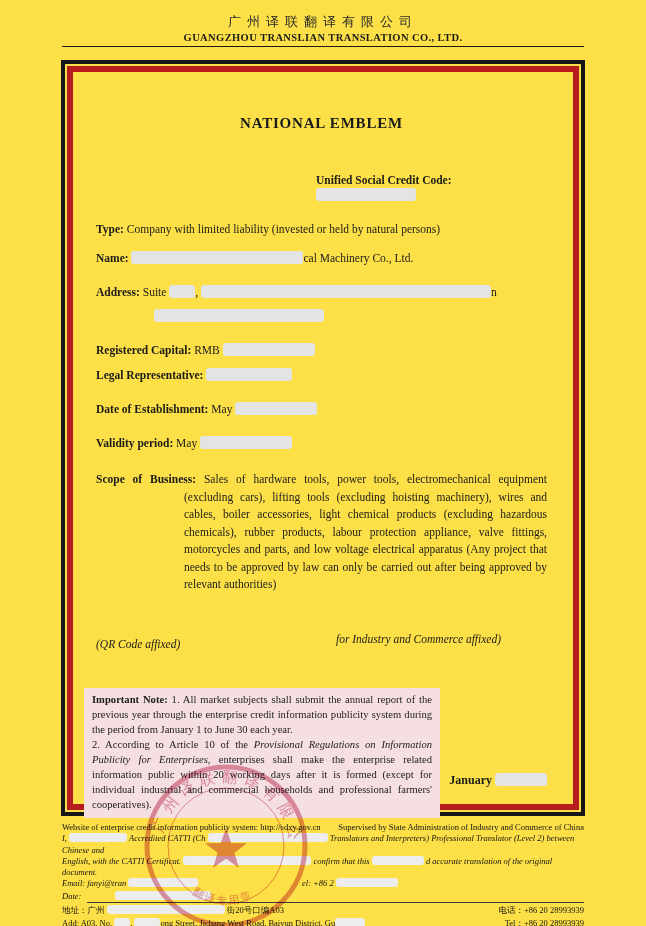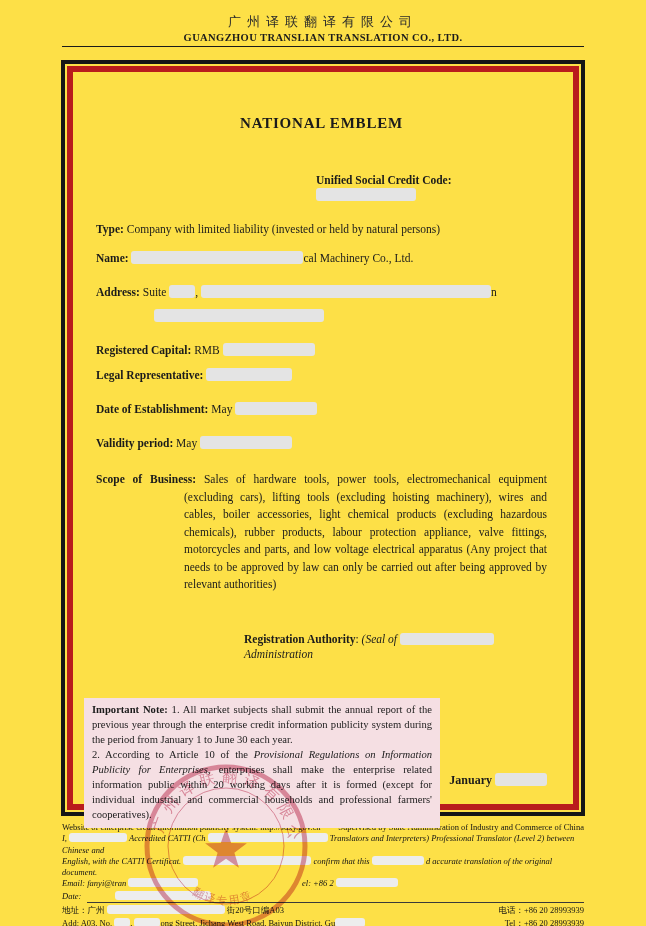--- a/index.html
+++ b/index.html
@@ -134,24 +134,23 @@
         <span>May</span>
         <span class="rb" style="width:92px"></span>
       </div>
 
       <div class="scope">
         <b>Scope of Business:</b>
         <span>Sales of hardware tools, power tools, electromechanical equipment (excluding cars), lifting tools (excluding hoisting machinery), wires and cables, boiler accessories, light chemical products (excluding hazardous chemicals), rubber products, labour protection appliance, valve fittings, motorcycles and parts, and low voltage electrical apparatus (Any project that needs to be approved by law can only be carried out after being approved by relevant authorities)</span>
       </div>
 
       <div class="regauth">
-        <div class="regauth-l1">
-          <b>Registration Authority</b><span>: </span><span class="ital">(Seal of</span>
-          <span class="rb" style="width:94px;height:12px"></span>
-          <span class="ital">Administration</span>
+        <div class="regauth-row2">
+          <span class="qr-note">(QR Code affixed)</span>
+          <span class="regauth-l2">for Industry and Commerce affixed)</span>
         </div>
       </div>
 
       <div class="note-box">
         <div>
           <b>Important Note:</b>
           <span>1. All market subjects shall submit the annual report of the previous year through the enterprise credit information publicity system during the period from January 1 to June 30 each year.</span>
         </div>
         <div>
           <span>2. According to Article 10 of the </span><span class="ital">Provisional Regulations on Information Publicity for Enterprises</span><span>, enterprises shall make the enterprise related information public within 20 working days after it is formed (except for individual industrial and commercial households and professional farmers' cooperatives).</span>

